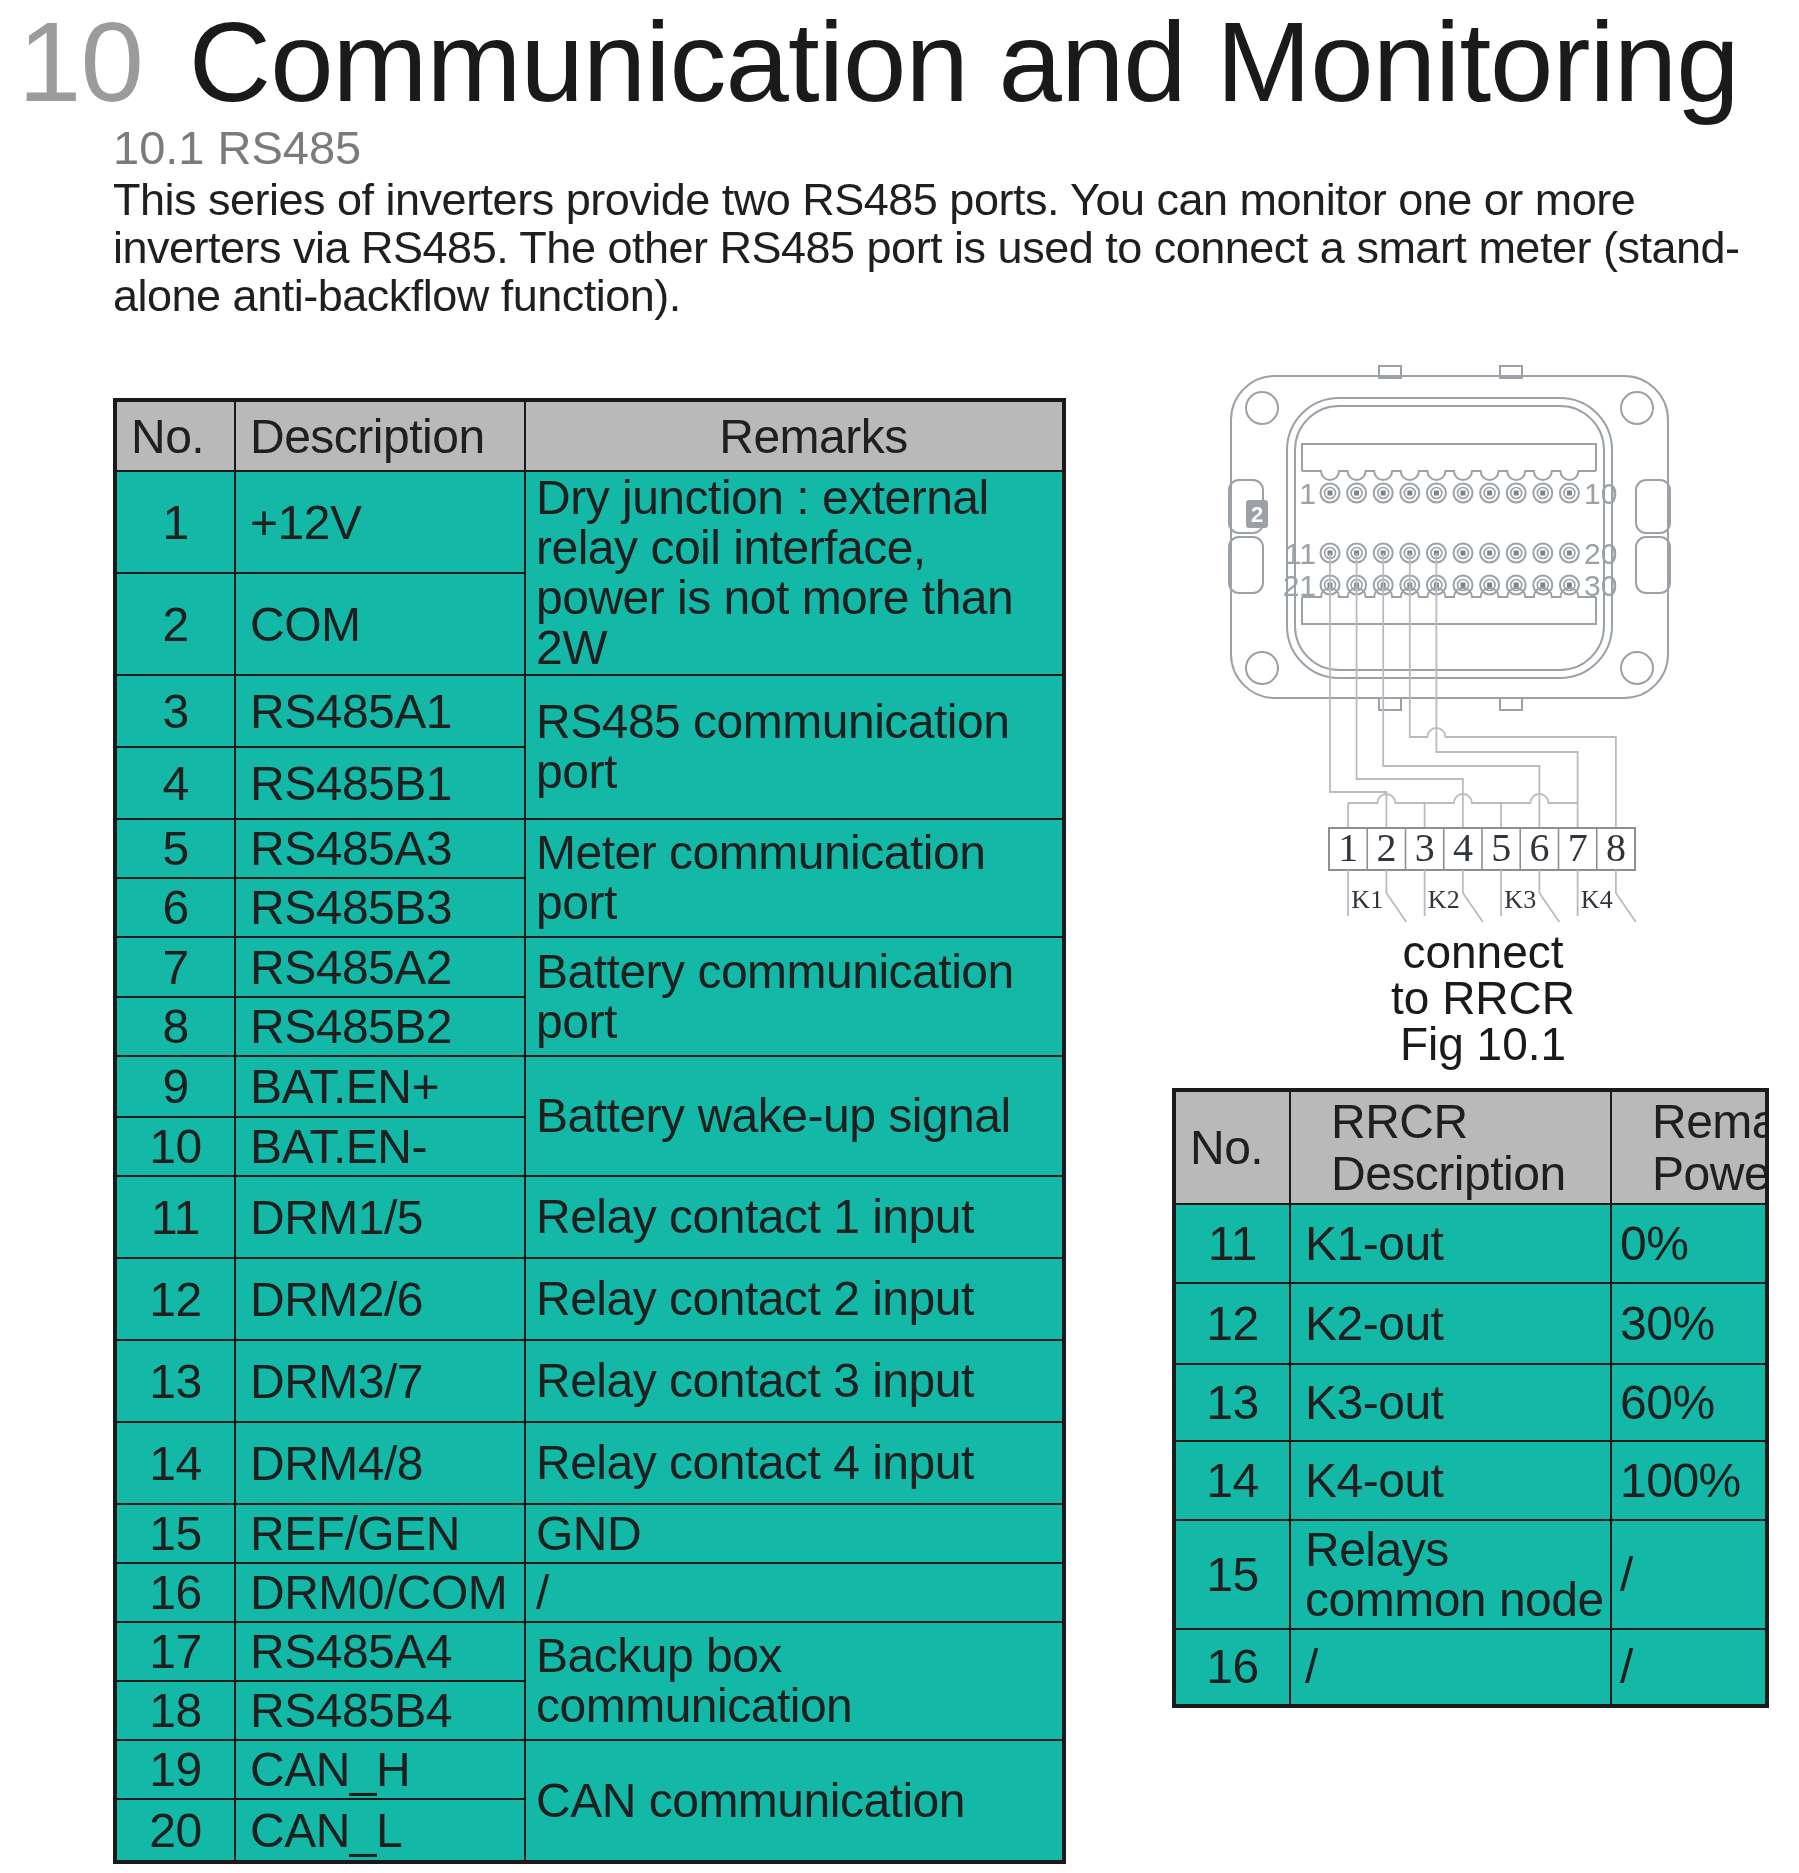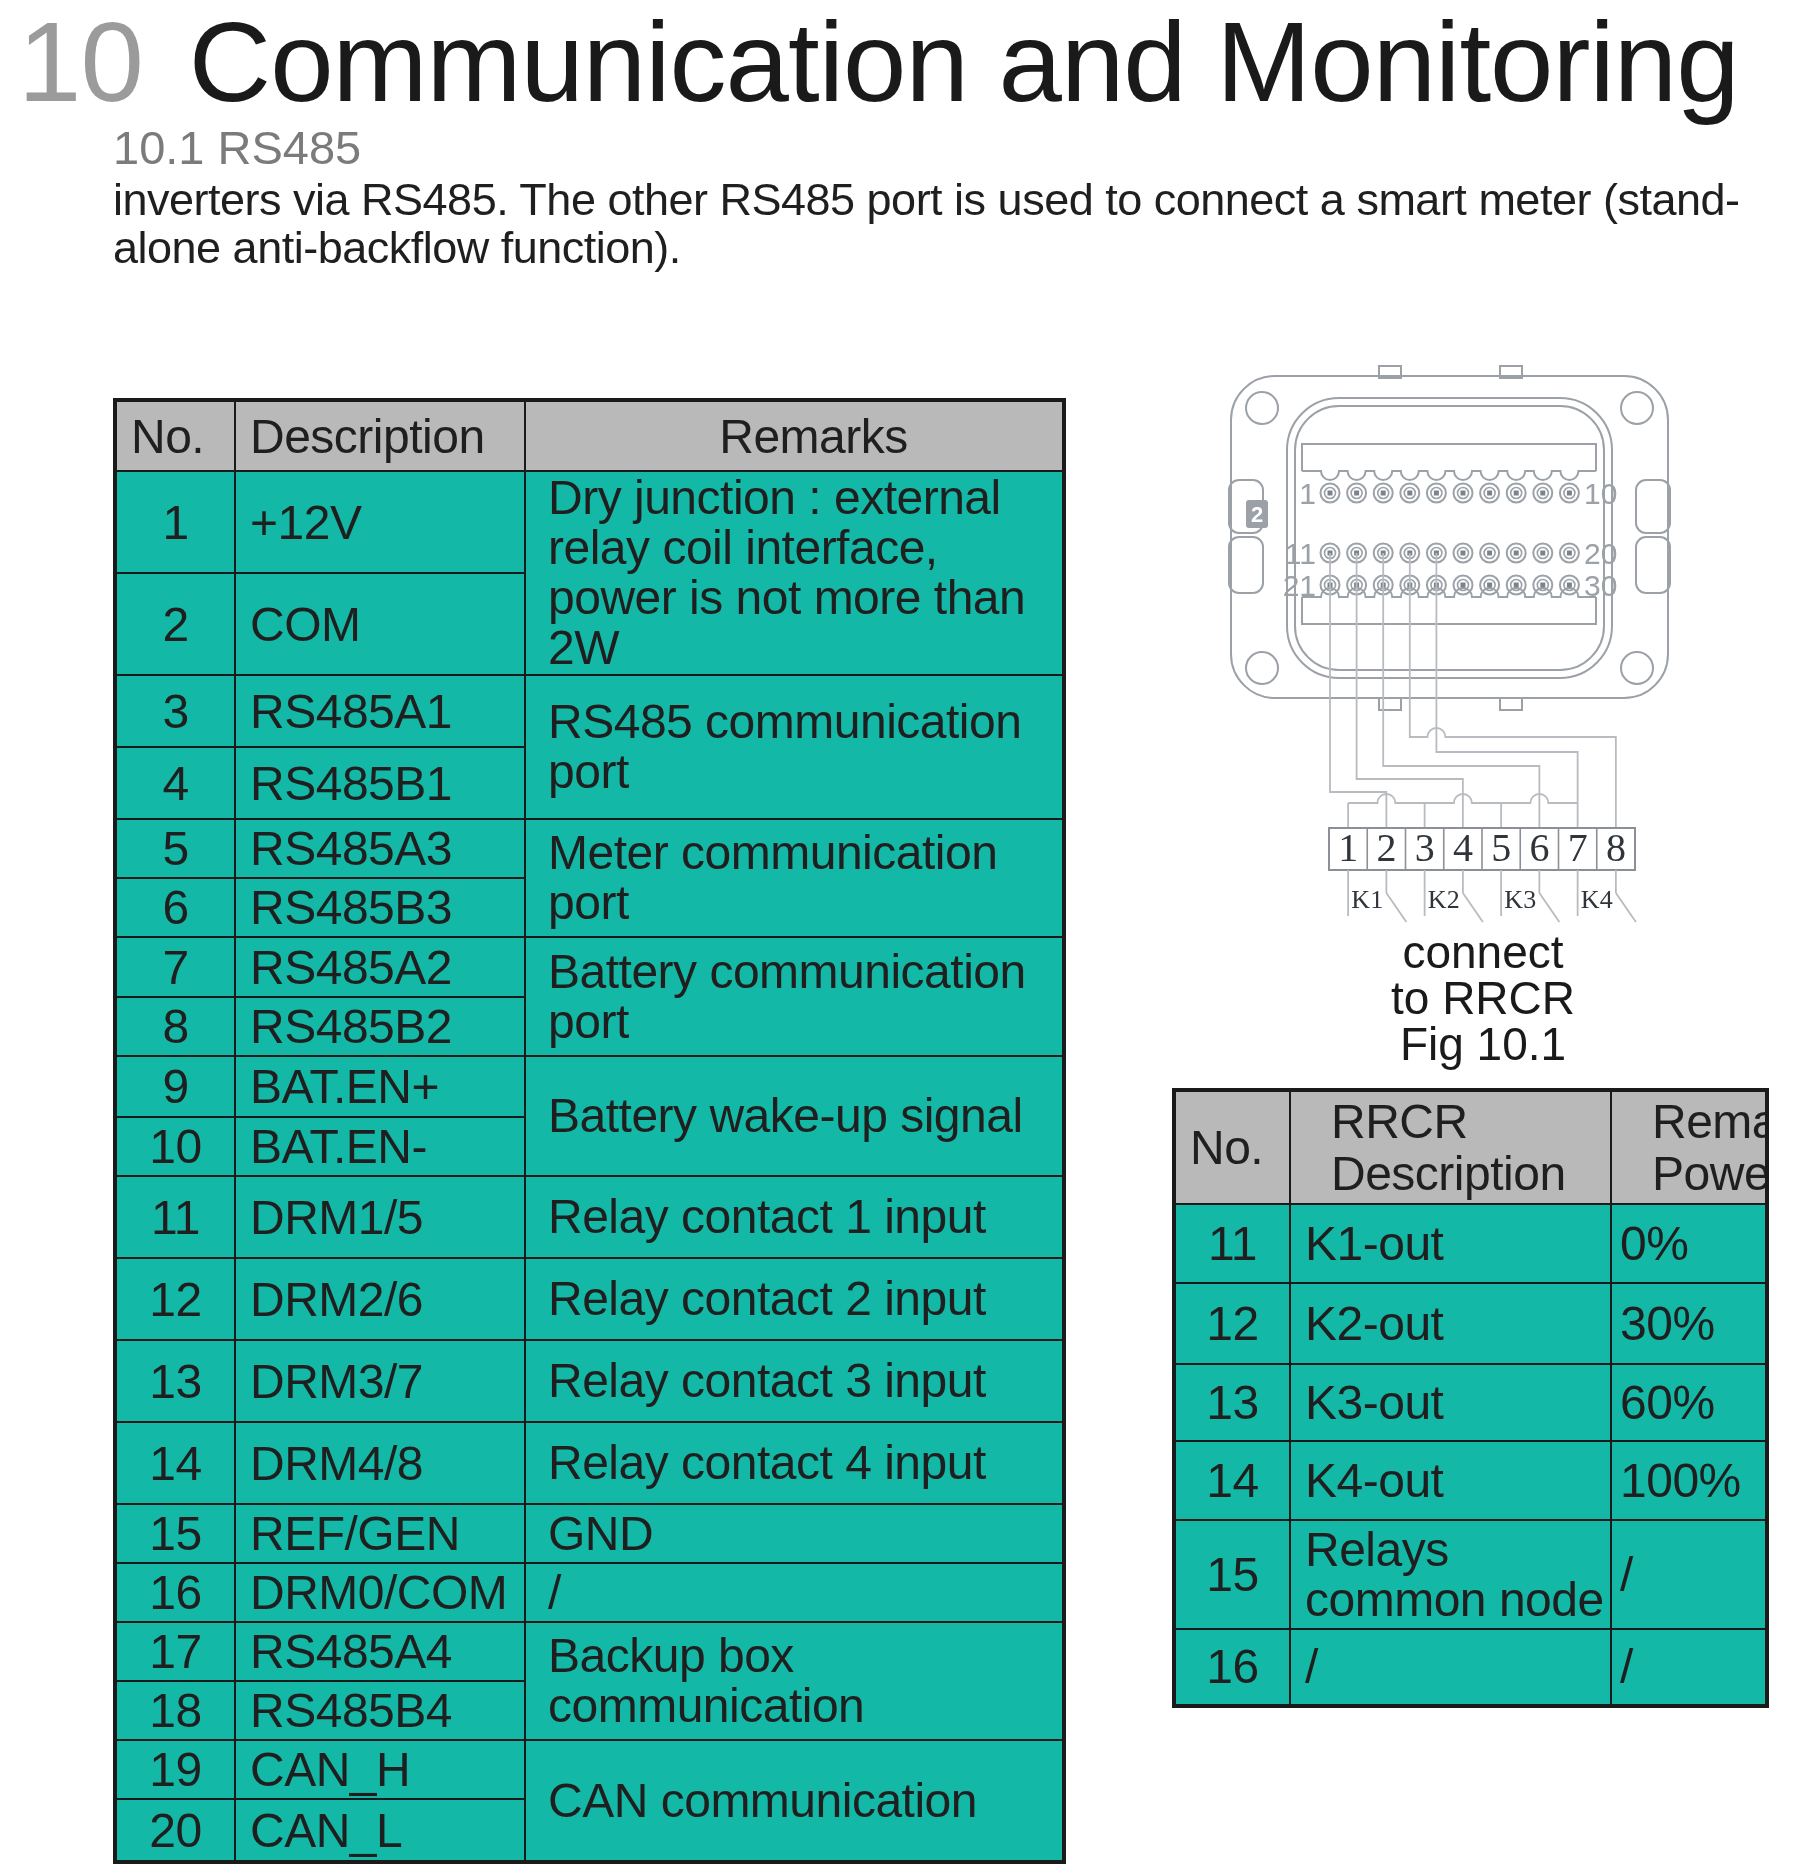--- a/index.html
+++ b/index.html
@@ -23,41 +23,42 @@
   table{border-collapse:collapse;position:absolute;table-layout:fixed;background:#14b8a6;}
   table{border:4px solid var(--table-border,#1a1a1a);}
   th,td{border:2px solid var(--table-border,#1a1a1a);overflow:hidden;vertical-align:middle;}
   th{background:var(--header-bg,#b9b9b9);font-weight:normal;padding-left:40px;}
   .pin-table{left:113px;top:398px;width:949px;font-size:48px;letter-spacing:-0.5px;}
   .pin-table th{height:66px;}
   .h-no,.h-desc{text-align:left;padding-left:14px;}
   .h-remarks{text-align:center;}
   .c-no{text-align:center;}
   .c-desc{text-align:left;padding-left:14px;}
-  .c-remarks{text-align:left;padding-left:22px;line-height:50px;}
+  .c-remarks{text-align:left;padding-left:10px;line-height:50px;}
   .rrcr-table{left:1172px;top:1088px;width:593px;font-size:48px;letter-spacing:-0.5px;}
   .rrcr-table th{height:109px;line-height:52px;}
   .rrcr-table .h-center{text-align:left;}
   .rrcr-table td{line-height:50px;}
   .c-power{text-align:left;padding-left:8px;}
   
   .fig{position:absolute;left:1190px;top:350px;width:600px;height:730px;}
   .fig text{font-family:"Liberation Sans",sans-serif;}
   .fig .serif{font-family:"Liberation Serif","DejaVu Serif",serif;}
 </style>
 </head>
 <body>
 
 <div class="page">
 
   <div class="doc-title">
     <span class="chapter">10</span><span>Communication and Monitoring</span>
   </div>
   <div class="section-title">10.1 RS485</div>
   <div class="intro">
+    <div>This series of inverters provide two RS485 ports. You can monitor one or more</div>
     <div>inverters via RS485. The other RS485 port is used to connect a smart meter (stand-</div>
     <div>alone anti-backflow function).</div>
   </div>
 
   <table class="pin-table">
     <colgroup>
         <col style="width:120px">
         <col style="width:290px">
         <col style="width:539px">
       </colgroup>

